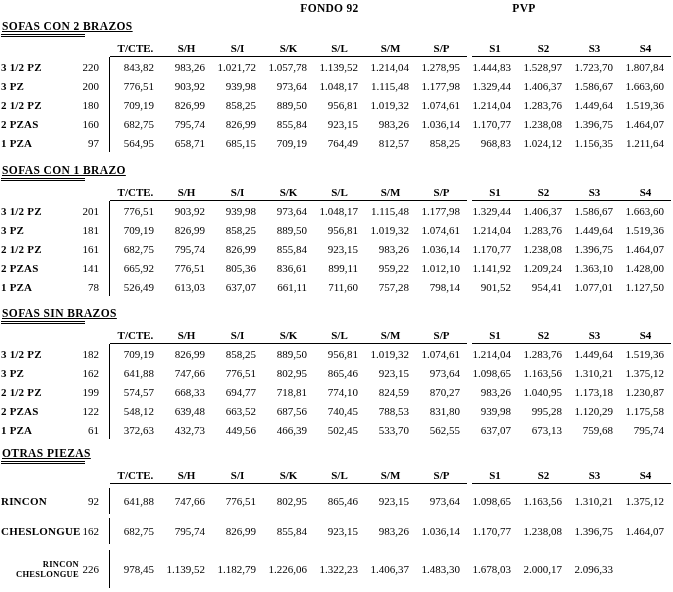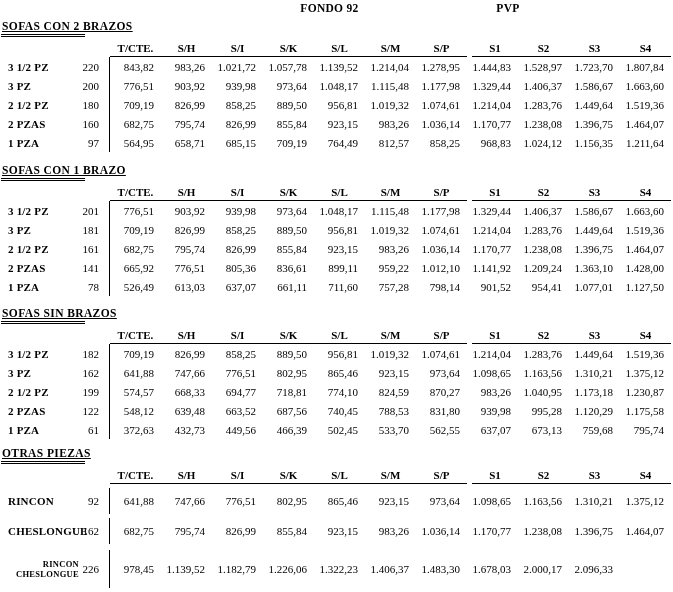--- a/index.html
+++ b/index.html
@@ -14,21 +14,21 @@
   .sheet { position: relative; width: 673px; height: 592px; }
 
   
   .top-header { position: relative; height: 16px; }
   .group-label {
     position: absolute; top: 2px;
     transform: translateX(-50%);
     font-weight: bold; font-size: 11.5px; letter-spacing: 0.3px;
   }
   .group-fondo { left: 306px; padding-left: 47px; }
-  .group-pvp  { left: 508px; }
+  .group-pvp  { left: 524px; }
 
   
   .section { margin: 0; }
   .s0 { margin-top: 4px; }
   .s1 { margin-top: 12px; }
   .s2 { margin-top: 11px; }
   .s3 { margin-top: 8px; }
 
   .section-title {
     display: inline-block;
@@ -62,21 +62,21 @@
     line-height: 12px;
   }
   .h-inner.pvp-start { margin-left: 5px; text-align: center; }
 
   
   .row { display: flex; height: 19px; }
   .row > span { display: flex; align-items: center; box-sizing: border-box; }
   .c-label {
     width: 84px; font-weight: bold;
     justify-content: flex-start;
-    padding-left: 8px;
+    padding-left: 1px;
     letter-spacing: 0.2px;
   }
   .c-size {
     width: 26px;
     justify-content: flex-end;
     padding-right: 10px;
     border-right: 1px solid #000;
   }
   .c-val {
     width: 51px;

